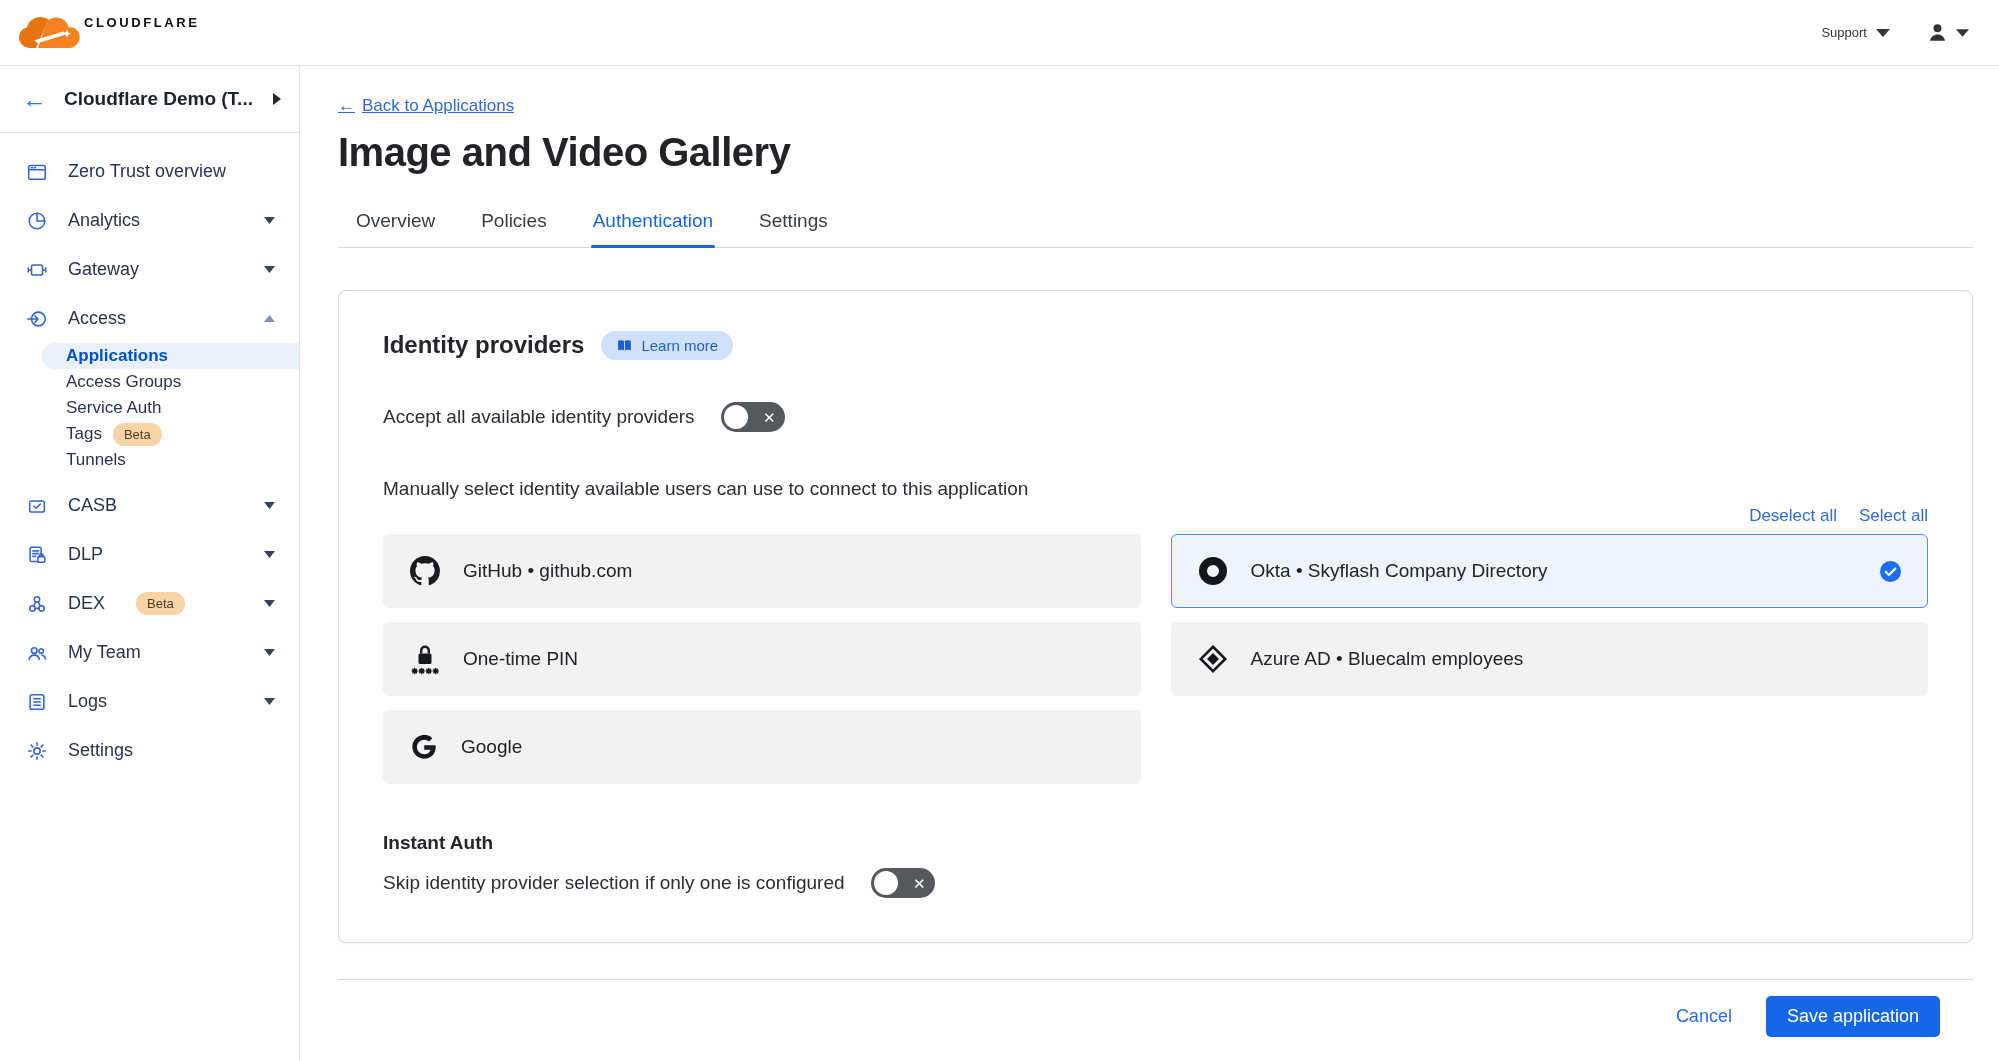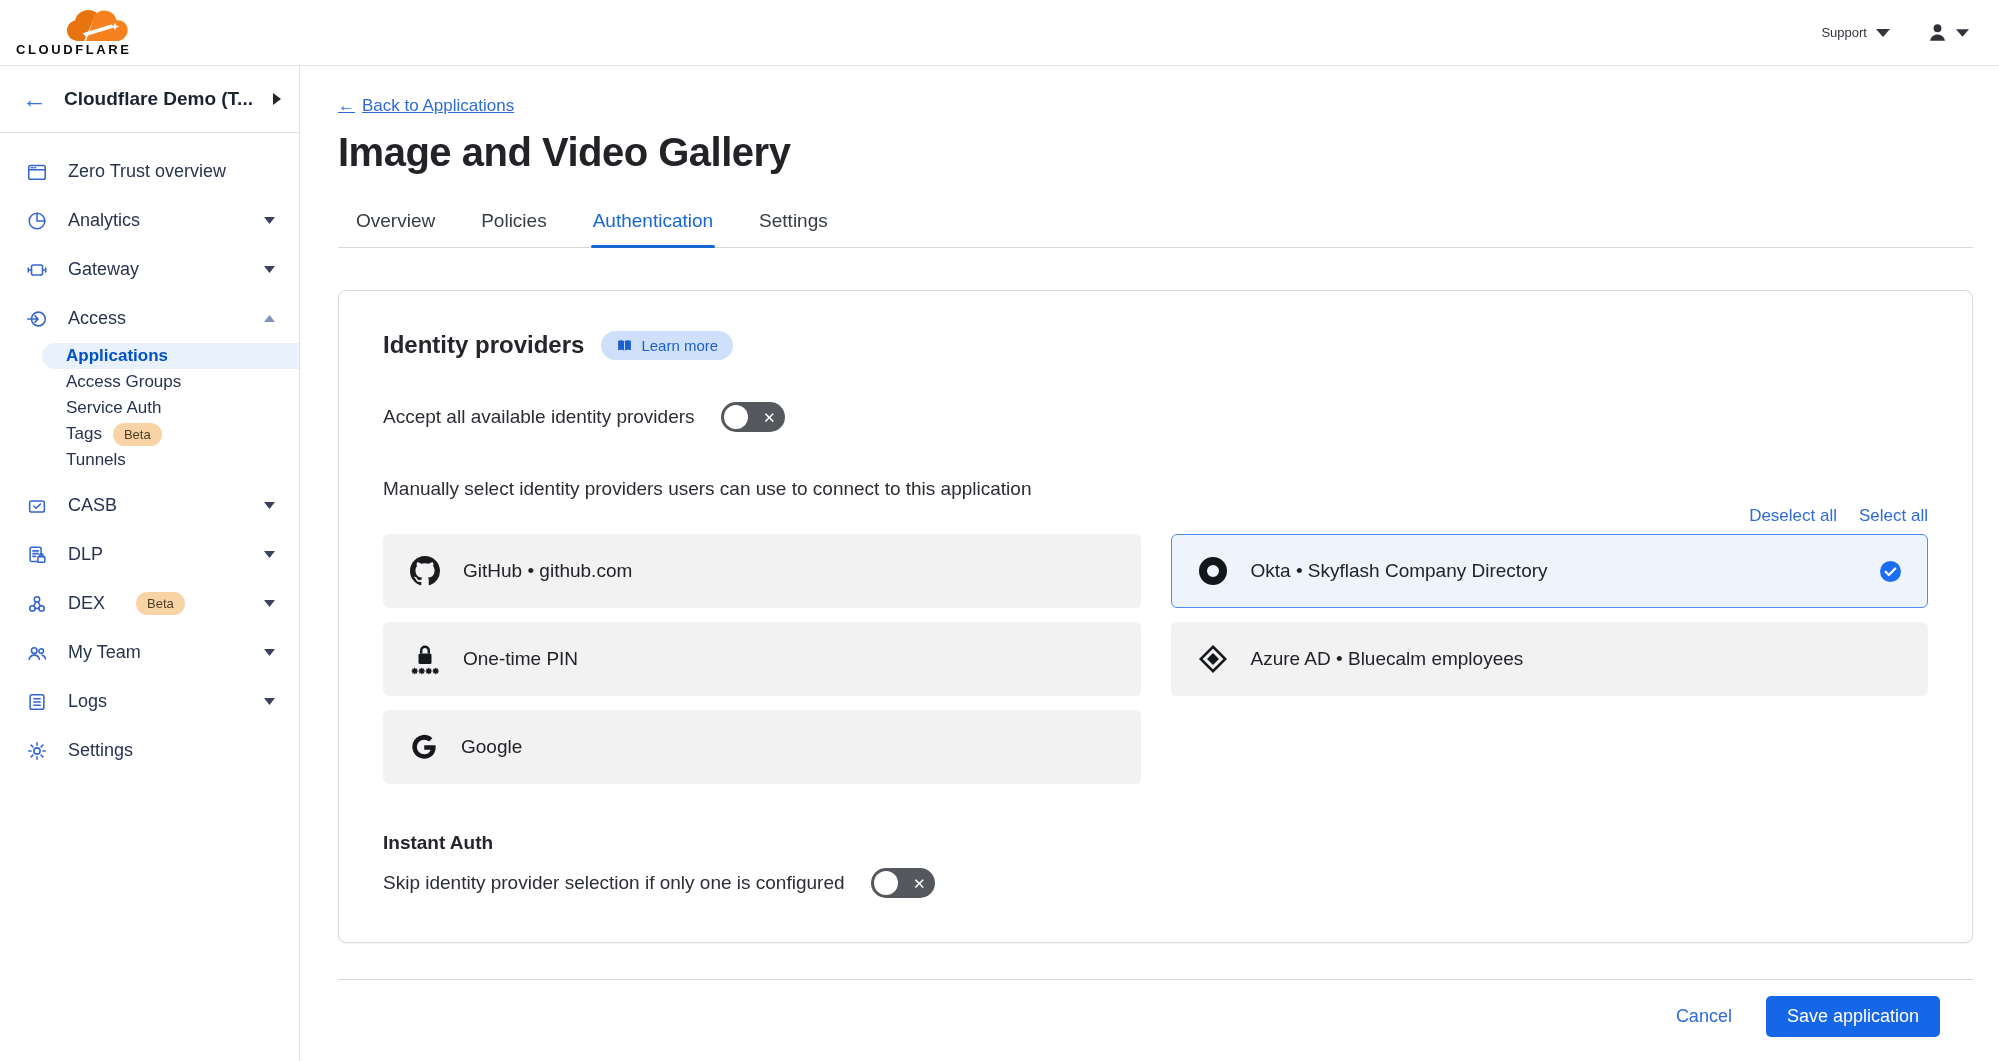--- a/index.html
+++ b/index.html
@@ -3,21 +3,21 @@
 <meta charset="utf-8">
 <style>
   html,body{margin:0;padding:0;}
   body{
     width:1999px;height:1061px;overflow:hidden;background:#fff;
     font-family:"Liberation Sans",sans-serif;color:#24262b;
   }
   
   .topbar{height:66px;box-sizing:border-box;background:#fff;border-bottom:1px solid #e4e4e4;
     display:flex;align-items:center;justify-content:space-between;padding:0 30px 0 16px;}
-  .logo{display:flex;flex-direction:column;align-items:flex-end;gap:0;cursor:pointer;}
+  .logo{display:flex;flex-direction:row;align-items:flex-start;gap:0;cursor:pointer;}
   .logo-text{font-size:13px;font-weight:bold;letter-spacing:2.6px;color:#0d0d0d;margin-top:-1px;}
   .topbar-right{display:flex;align-items:center;gap:36px;}
   .support{display:flex;align-items:center;gap:9px;font-size:13px;color:#31353b;cursor:pointer;}
   .user-menu{display:flex;align-items:center;gap:7px;cursor:pointer;}
   
   .app{display:flex;height:995px;}
   .sidebar{width:300px;min-width:300px;box-sizing:border-box;border-right:1px solid #e4e4e4;background:#fff;}
   .main{flex:1;box-sizing:border-box;padding:0 26px 0 38px;overflow:hidden;background:#fff;}
   
   .sidebar-head{height:67px;display:flex;align-items:center;gap:17px;padding:0 18px 0 22px;
@@ -288,21 +288,21 @@
       </div>
 
       <div class="row-toggle accept-row">
         <span>Accept all available identity providers</span>
         <div class="toggle">
           <span class="knob"></span>
           <span class="xmark"></span>
         </div>
       </div>
 
-      <div class="manual-text">Manually select identity providers users can use to connect to this application</div>
+      <div class="manual-text">Manually select identity available users can use to connect to this application</div>
 
       <div class="links-row">
         <span class="link">Deselect all</span>
         <span class="link">Select all</span>
       </div>
 
       <div class="providers">
 
         <div class="provider">
           <svg width="30" height="30" viewBox="0 0 16 16">

